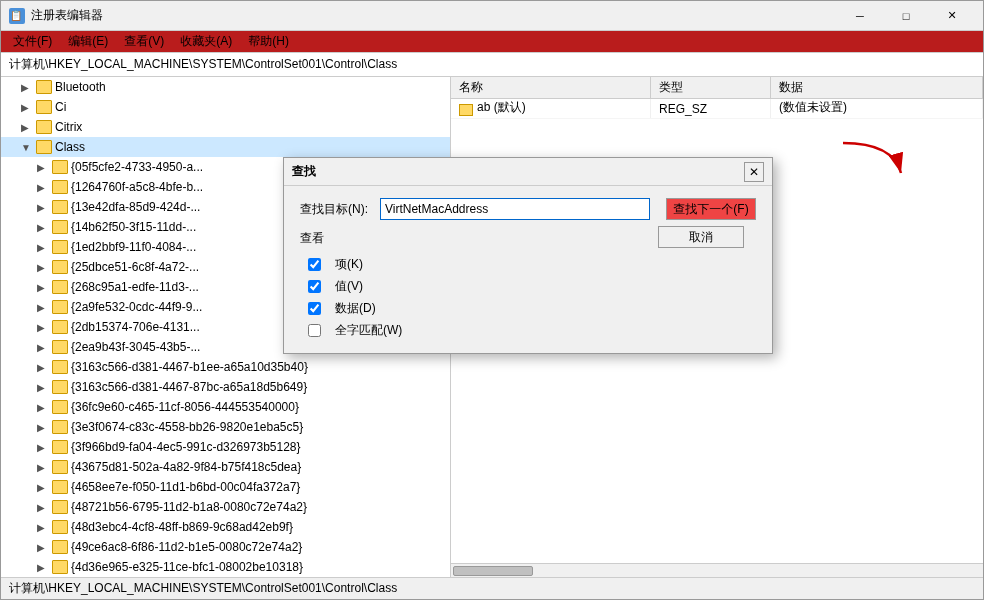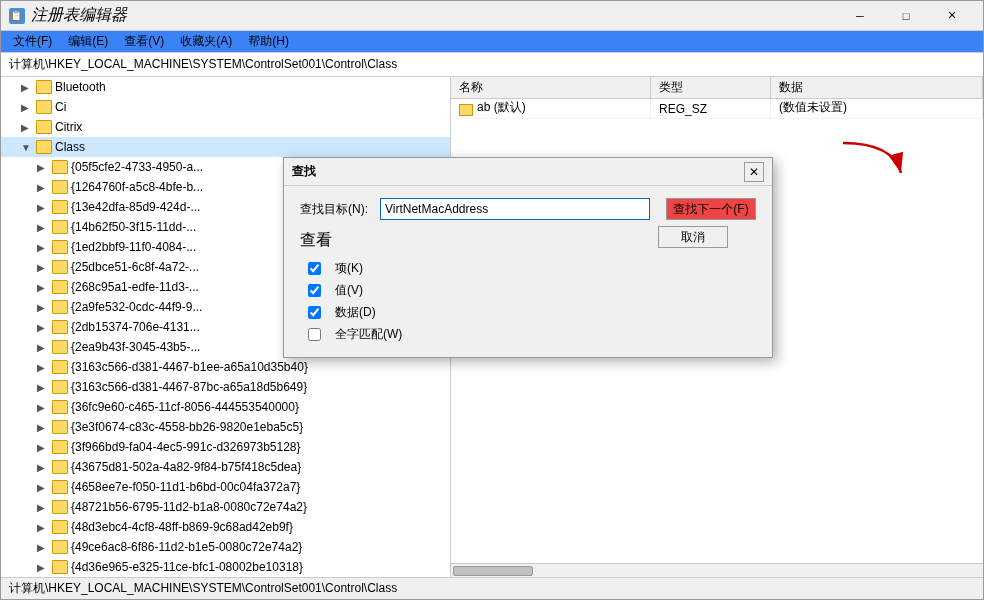--- a/index.html
+++ b/index.html
@@ -44,23 +44,22 @@
       background: #4a90d9;
       border-radius: 2px;
       display: flex;
       align-items: center;
       justify-content: center;
       font-size: 10px;
       color: white;
     }
 
     .title-text {
-      font-size: 16px;
+      font-size: 12px;
       color: #000;
-      font-style: italic;
     }
 
     .title-bar-buttons {
       display: flex;
       gap: 0;
     }
 
     .title-btn {
       width: 46px;
       height: 30px;
@@ -72,21 +71,21 @@
       justify-content: center;
       font-size: 11px;
     }
 
     
     .menu-bar {
       height: 22px;
       display: flex;
       align-items: center;
       padding: 0 4px;
-      background: #3b82f6;
+      background: #b91c1c;
       border-bottom: 1px solid #ccc;
     }
 
     .menu-item {
       padding: 2px 8px;
       cursor: pointer;
       font-size: 12px;
       color: #000;
     }
 
@@ -292,32 +291,32 @@
       width: 90px;
       height: 22px;
       background: #ef4444;
       border: 1px solid #999;
       cursor: pointer;
       font-size: 12px;
       white-space: nowrap;
     }
 
     .dialog-btn-cancel {
-      width: 70px;
+      width: 86px;
       height: 22px;
       background: #f0f0f0;
       border: 1px solid #999;
       cursor: pointer;
       font-size: 12px;
       margin-top: 4px;
       align-self: flex-start;
     }
 
     .dialog-section-label {
-      font-size: 16px;
+      font-size: 12px;
       color: #000;
       margin-bottom: 6px;
     }
 
     .dialog-checkboxes {
       padding-left: 8px;
     }
 
     .checkbox-row {
       display: flex;

